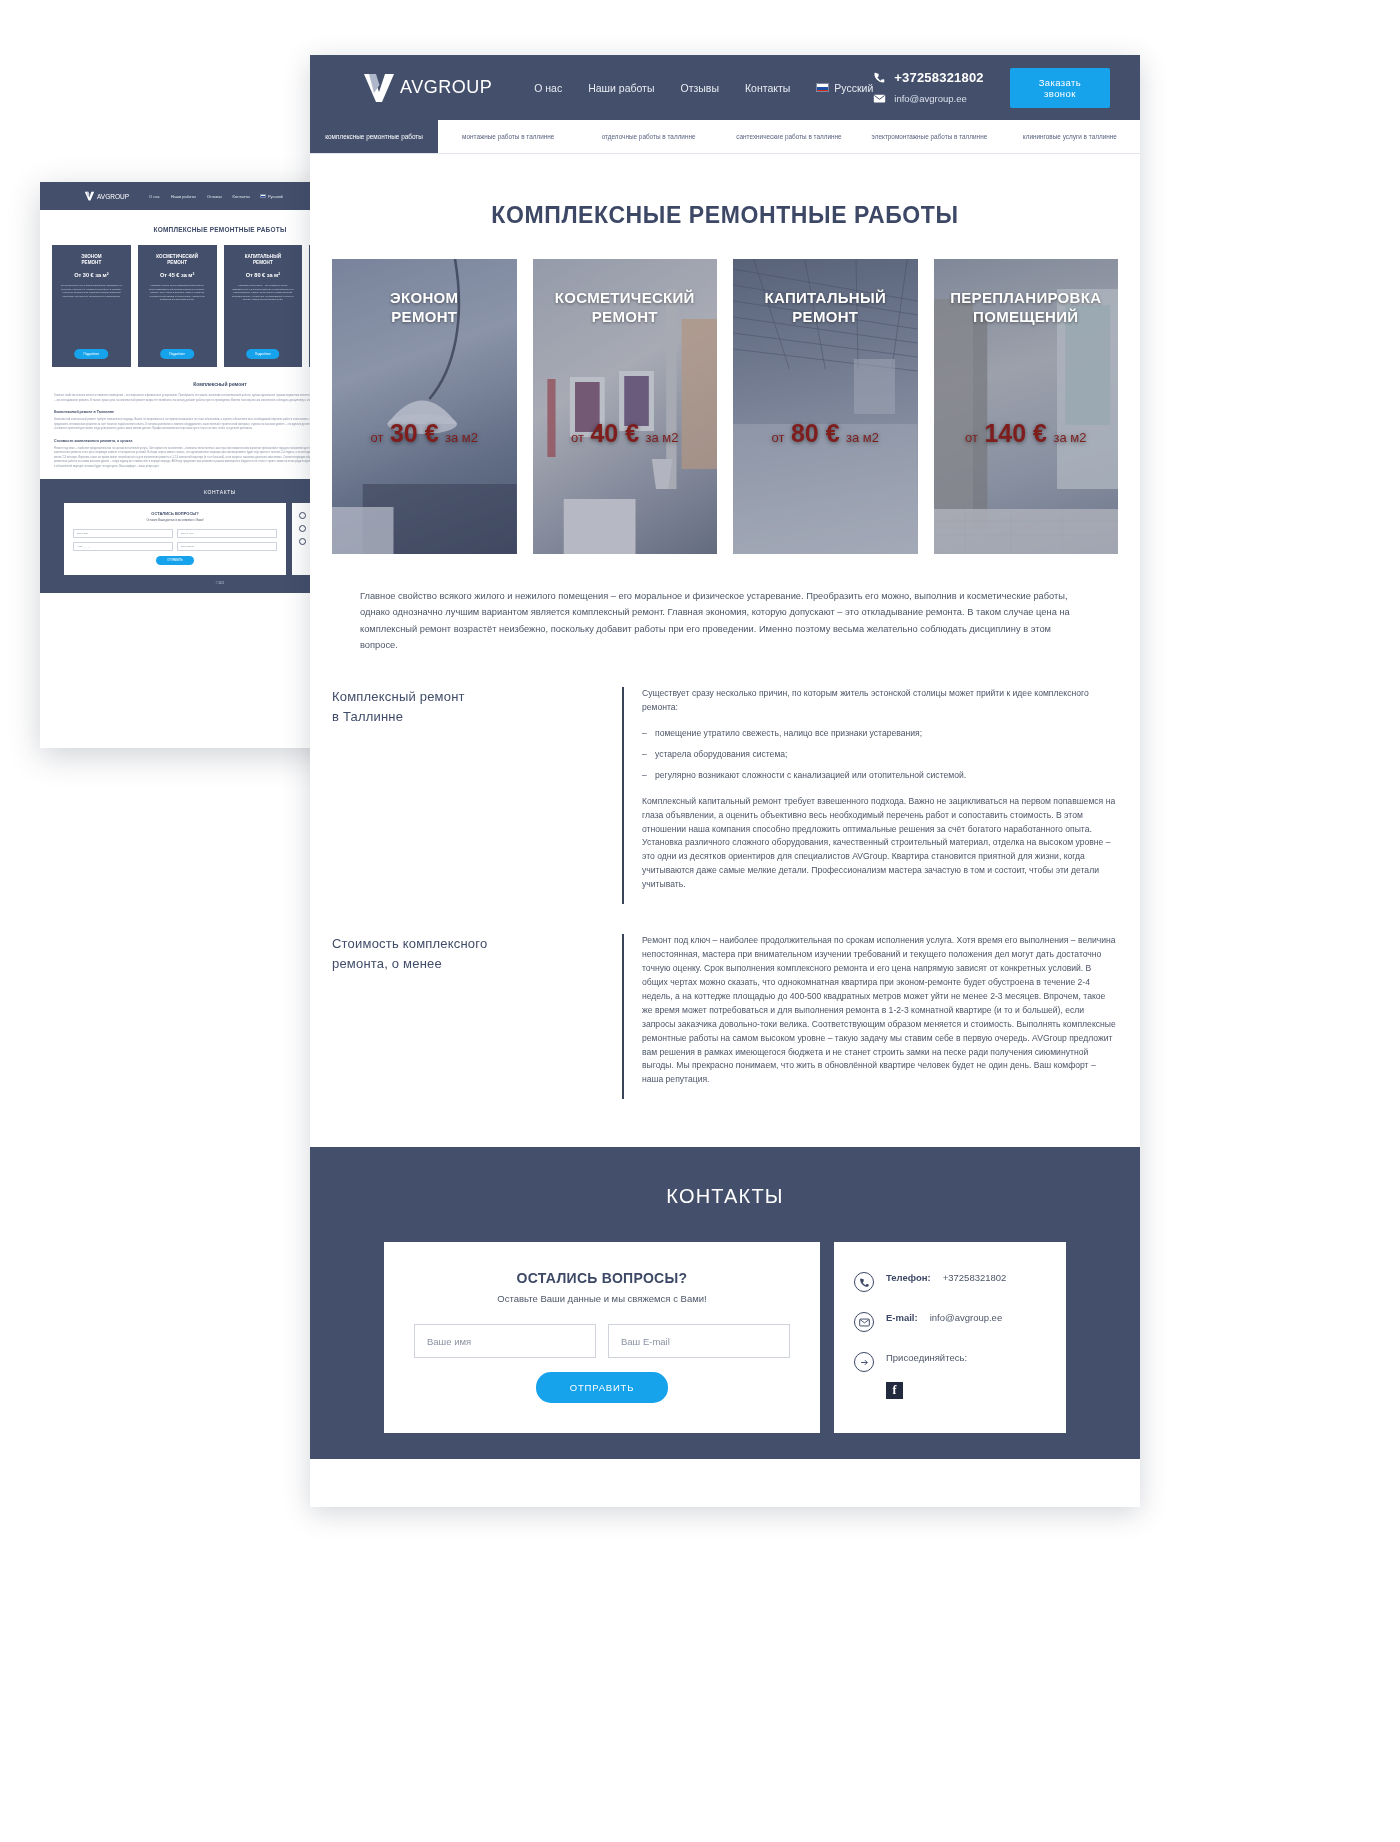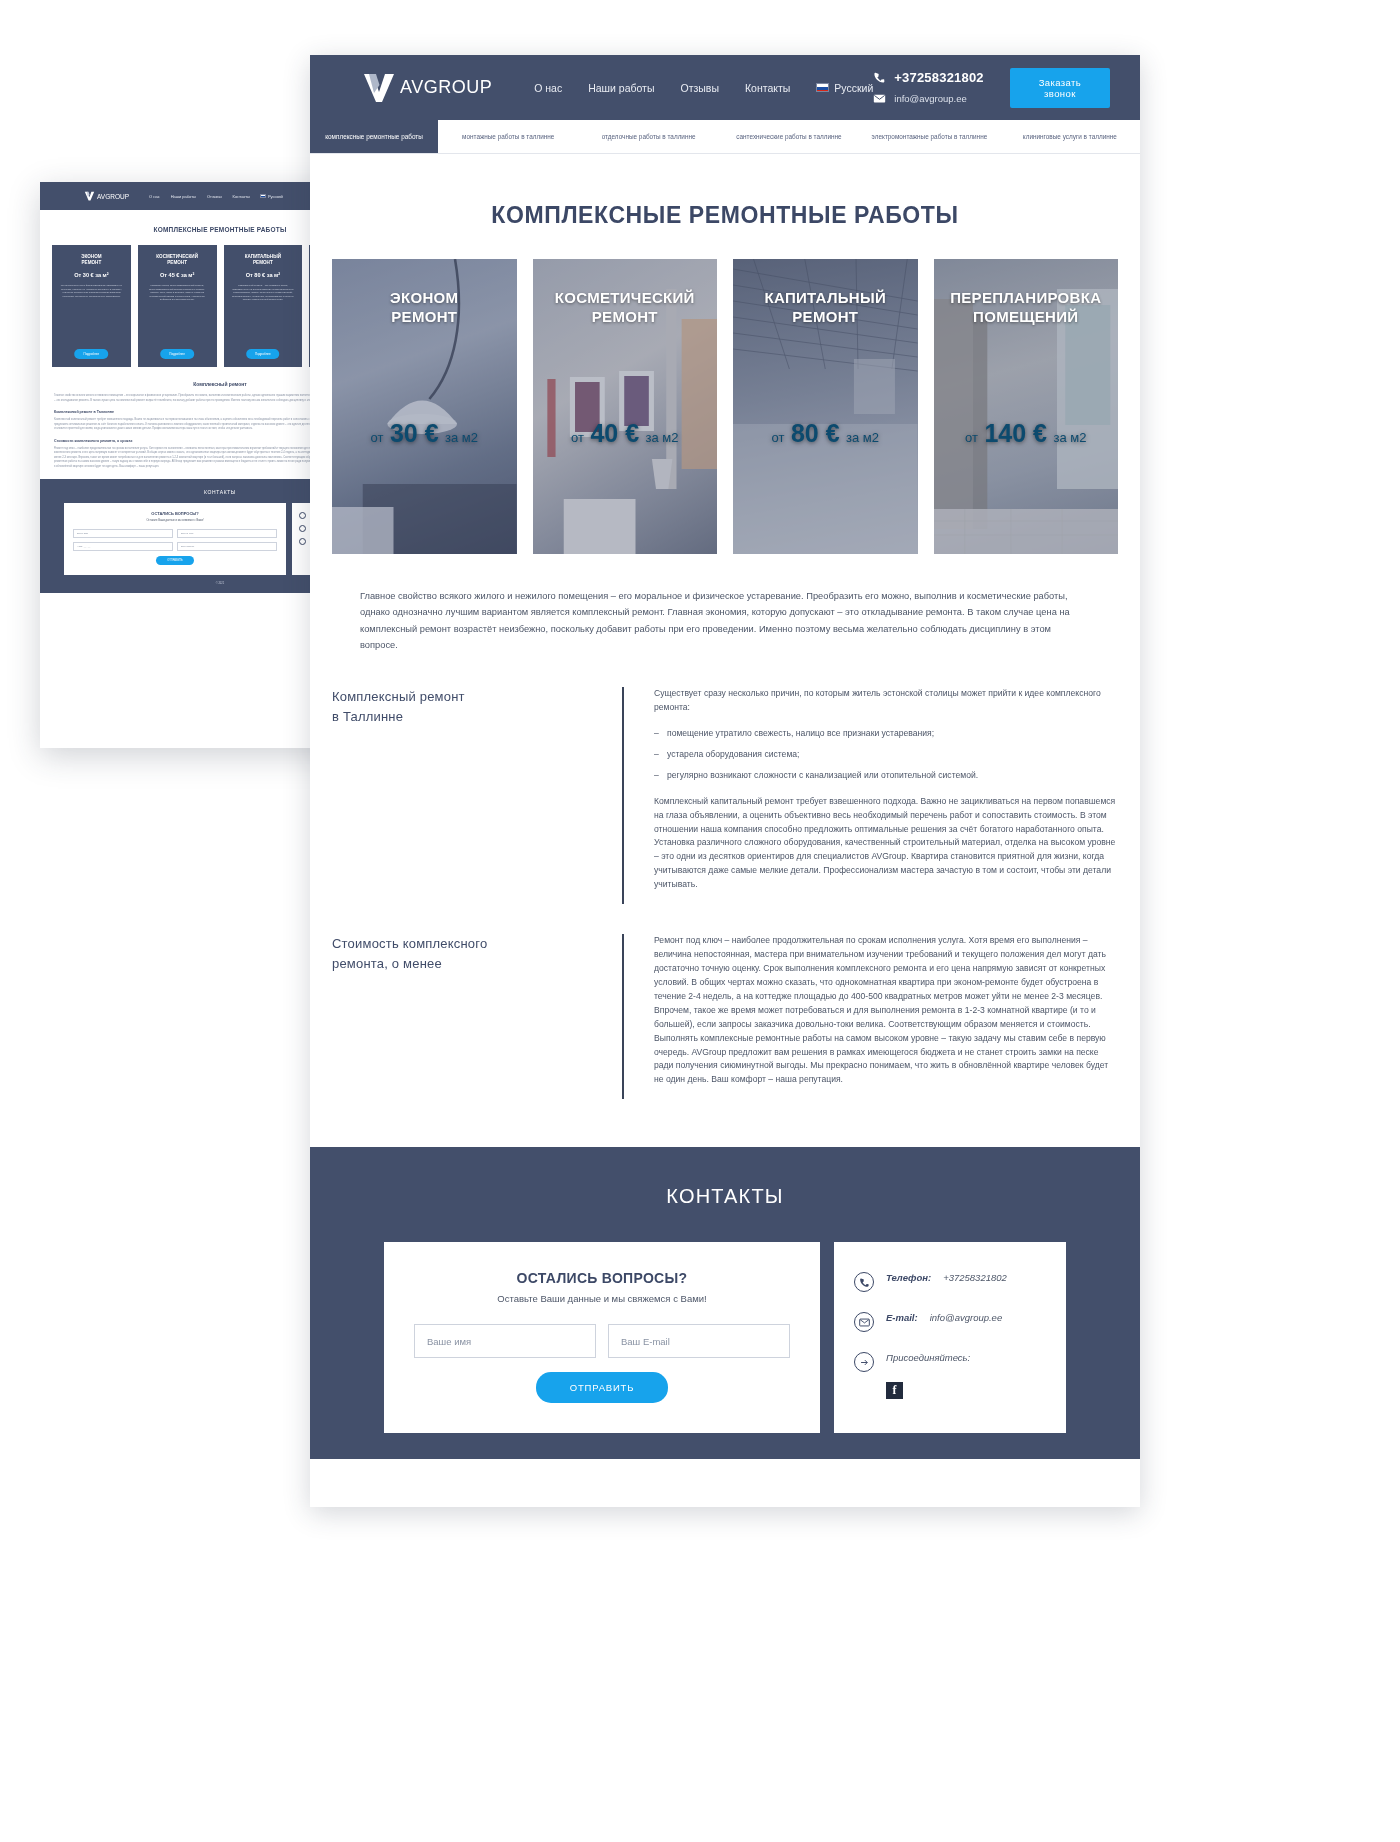--- a/index.html
+++ b/index.html
@@ -61,21 +61,21 @@
   .cards { display: flex; gap: 16px; padding: 0 22px; }
   .card { flex: 1; height: 295px; position: relative; overflow: hidden; }
   .card .bg { position: absolute; inset: 0; }
   .card .veil { position: absolute; inset: 0; background: rgba(78,92,122,.34); }
   .card .ttl {
     position: absolute; left: 0; right: 0; top: 30px; text-align: center;
     color: #fff; font-size: 15px; font-weight: bold; line-height: 1.25; letter-spacing: .3px;
     text-shadow: 0 1px 3px rgba(0,0,0,.45);
   }
   .card .price {
-    position: absolute; left: 0; right: 0; top: 160px; text-align: center; color: #0c4a6e;
+    position: absolute; left: 0; right: 0; top: 160px; text-align: center; color: #7f1d1d;
     text-shadow: 0 1px 4px rgba(0,0,0,.5); white-space: nowrap;
   }
   .card .price .sm { font-size: 13px; }
   .card .price .big { font-size: 25px; font-weight: bold; padding: 0 2px; }
 
   
   .ph1 { background: linear-gradient(160deg,#8e99ad 0%,#aab2c0 35%,#6d788c 70%,#49536a 100%); }
   .ph2 { background: linear-gradient(150deg,#b9bcc2 0%,#d6d4d2 40%,#9a9ea8 75%,#6e7482 100%); }
   .ph3 { background: linear-gradient(170deg,#5d6678 0%,#8c94a3 45%,#b9bec6 80%,#cfd2d6 100%); }
   .ph4 { background: linear-gradient(165deg,#9aa0a8 0%,#c4c5c4 38%,#a8aeb6 68%,#7b8492 100%); }
@@ -85,21 +85,21 @@
     padding: 34px 60px 0 0; margin-left: 50px;
     font-size: 9.3px; line-height: 1.75; color: #4d5668; text-align: left;
   }
 
   
   .sec { display: flex; padding: 34px 22px 0 22px; gap: 0; }
   .sec .left {
     width: 290px; flex: none; padding-right: 24px;
     font-size: 13px; line-height: 1.55; color: #404c69; letter-spacing: .2px;
   }
-  .sec .right { flex: 1; border-left: 2px solid #3a4459; padding-left: 30px; }
+  .sec .right { flex: 1; border-left: 2px solid #3a4459; padding-left: 18px; }
   .sec .right p { font-size: 8.6px; line-height: 1.62; color: #4d5668; margin-bottom: 12px; }
   .sec .right ul { list-style: none; margin: 0 0 12px 0; }
   .sec .right li { font-size: 8.6px; line-height: 1.62; color: #4d5668; position: relative; padding-left: 13px; margin-bottom: 7px; }
   .sec .right li:before { content: "–"; position: absolute; left: 0; }
 
   
   .contacts { margin-top: 48px; background: #434f6b; padding: 38px 0 26px; }
   .contacts h2 { text-align: center; color: #fff; font-size: 20px; font-weight: normal; letter-spacing: 1.2px; margin-bottom: 34px; }
   .cwrap { display: flex; gap: 14px; padding: 0 74px; align-items: stretch; }
   .form-card { flex: 1; background: #fff; padding: 28px 30px 30px; }
@@ -111,21 +111,21 @@
     padding: 0 12px; font-size: 9.5px; color: #8a93a4;
     font-family: "Liberation Sans", sans-serif;
   }
   .f-row input::placeholder { color: #8a93a4; }
   .send {
     display: block; margin: 14px auto 0; background: #17a3ec; color: #fff; border: none;
     border-radius: 15px; padding: 10px 34px; font-size: 9.5px; letter-spacing: .8px; cursor: pointer;
     font-family: "Liberation Sans", sans-serif;
   }
   .info-card { width: 232px; flex: none; background: #fff; padding: 30px 20px; }
-  .irow { display: flex; align-items: flex-start; gap: 12px; margin-bottom: 20px; font-style: italic; }
+  .irow { display: flex; align-items: flex-start; gap: 12px; margin-bottom: 20px; }
   .circ { width: 20px; height: 20px; border: 1.4px solid #3c4866; border-radius: 50%; flex: none; display: flex; align-items: center; justify-content: center; }
   .irow .lbl { font-size: 9.5px; color: #3c4866; font-weight: bold; }
   .irow .val { font-size: 9.5px; color: #4d5668; }
   .fb { width: 17px; height: 17px; background: #222b3d; color: #fff; font-size: 12px; font-weight: bold; display: flex; align-items: center; justify-content: center; margin-left: 32px; margin-top: -10px; font-family: "Liberation Serif", serif; }
 
   
   .page-back {
     position: absolute; left: 40px; top: 182px; width: 360px; height: 566px;
     background: #fff; box-shadow: 0 8px 30px rgba(40,50,70,.22); overflow: hidden;
   }

